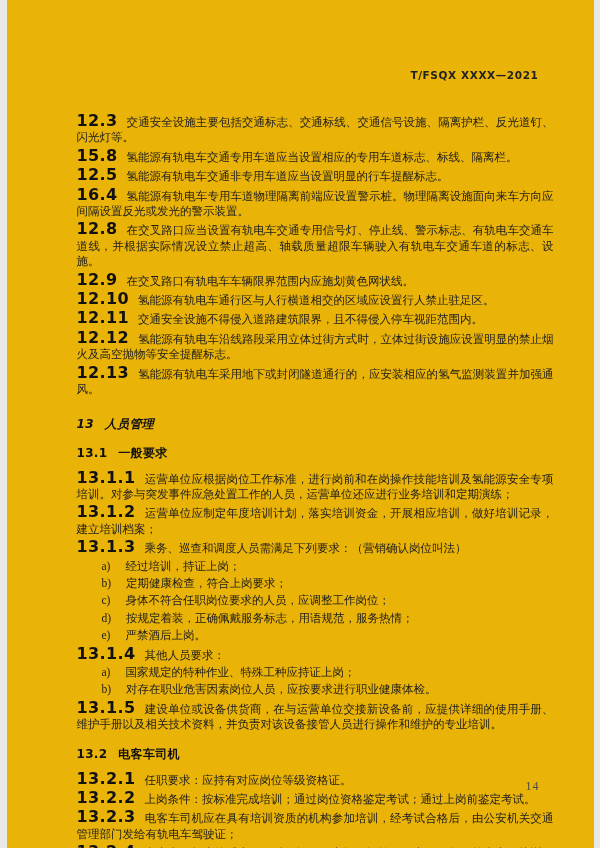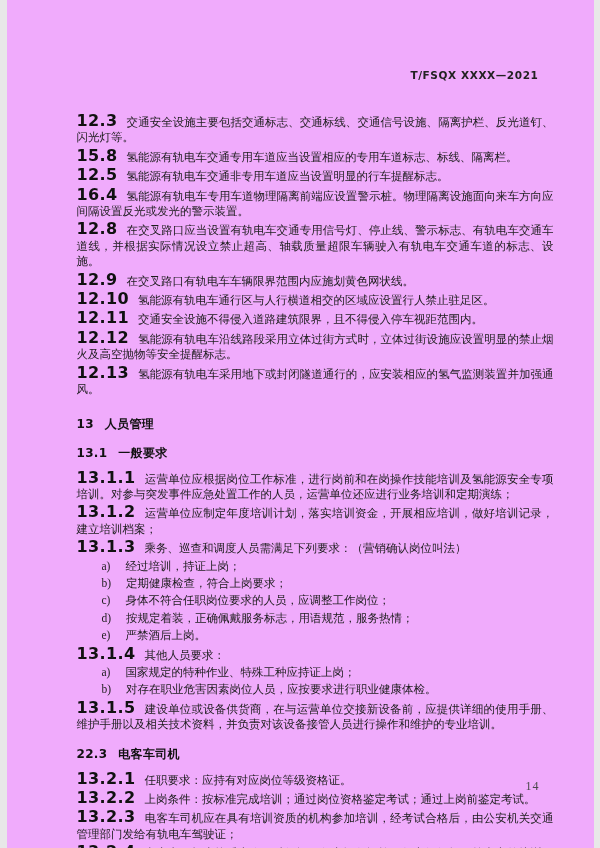--- a/index.html
+++ b/index.html
@@ -1,20 +1,20 @@
 <!DOCTYPE html>
 <html><head>
 <meta charset="utf-8">
 <style>
   html,body { margin:0; padding:0; background:#e8e8e8; }
   .page {
     position:relative;
     width:587px; height:848px;
     margin:0 auto;
-    background:#f0abfc;
+    background:#eab308;
     color:#1c1c1c;
     font-family:"Liberation Serif","DejaVu Serif",serif;
     overflow:hidden;
   }
   .doc-header {
     position:absolute;
     top:69px; right:55px;
     font-family:"DejaVu Sans","Liberation Sans",sans-serif;
     font-weight:700;
     font-size:10.5px;
@@ -52,21 +52,21 @@
     margin-right:15px;
   }
   .h1, .h2 {
     font-weight:700;
     font-size:12px;
     line-height:15px;
     font-family:"DejaVu Sans","Liberation Sans",sans-serif;
     color:#111;
     letter-spacing:0.3px;
   }
-  .h1 { margin:19px 0 12px 0; }
+  .h1 { margin:19px 0 12px 0;font-style:italic; }
   .h2 { margin:14px 0 9px 0; }
   .h1 .num, .h2 .num { margin-right:11px; }
   .page-number {
     position:absolute;
     top:779px; left:519px;
     font-size:12px;
     color:#4a4a4a;
     letter-spacing:1px;
   }
 </style>
@@ -94,21 +94,21 @@
       <p class="clause"><span class="num">13.1.3</span><span class="txt">乘务、巡查和调度人员需满足下列要求：（营销确认岗位叫法）</span></p>
       <p class="list-item"><span class="label">a)</span><span class="txt">经过培训，持证上岗；</span></p>
       <p class="list-item"><span class="label">b)</span><span class="txt">定期健康检查，符合上岗要求；</span></p>
       <p class="list-item"><span class="label">c)</span><span class="txt">身体不符合任职岗位要求的人员，应调整工作岗位；</span></p>
       <p class="list-item"><span class="label">d)</span><span class="txt">按规定着装，正确佩戴服务标志，用语规范，服务热情；</span></p>
       <p class="list-item"><span class="label">e)</span><span class="txt">严禁酒后上岗。</span></p>
       <p class="clause"><span class="num">13.1.4</span><span class="txt">其他人员要求：</span></p>
       <p class="list-item"><span class="label">a)</span><span class="txt">国家规定的特种作业、特殊工种应持证上岗；</span></p>
       <p class="list-item"><span class="label">b)</span><span class="txt">对存在职业危害因素岗位人员，应按要求进行职业健康体检。</span></p>
       <p class="clause"><span class="num">13.1.5</span><span class="txt">建设单位或设备供货商，在与运营单位交接新设备前，应提供详细的使用手册、维护手册以及相关技术资料，并负责对该设备接管人员进行操作和维护的专业培训。</span></p>
-      <p class="h2"><span class="num">22.3</span><span class="txt">电客车司机</span></p>
+      <p class="h2"><span class="num">13.2</span><span class="txt">电客车司机</span></p>
       <p class="clause"><span class="num">13.2.1</span><span class="txt">任职要求：应持有对应岗位等级资格证。</span></p>
       <p class="clause"><span class="num">13.2.2</span><span class="txt">上岗条件：按标准完成培训；通过岗位资格鉴定考试；通过上岗前鉴定考试。</span></p>
       <p class="clause"><span class="num">13.2.3</span><span class="txt">电客车司机应在具有培训资质的机构参加培训，经考试合格后，由公安机关交通管理部门发给有轨电车驾驶证；</span></p>
       <p class="clause"><span class="num">13.2.4</span><span class="txt">电客车司机应接受安全驾驶知识、行车设备设施、行车组织规程等内容的培训。上岗前应接受驾驶车型的基本构造、一般故障处理及所行线路的行车组织和应急处置等内容的培训。独立上岗前驾驶里程不少于 1000 Km。电客车司机宜定期进行心理测试；</span></p>
     </div>
 
   <div class="page-number">14</div>
 </div>
 
 </body></html>

